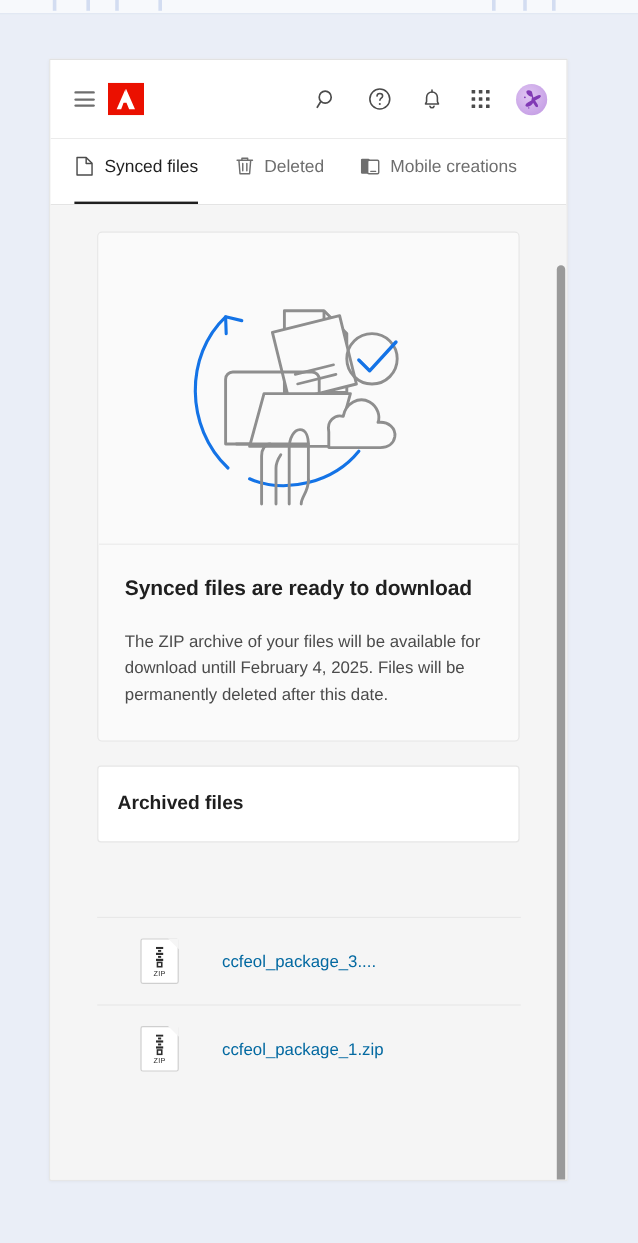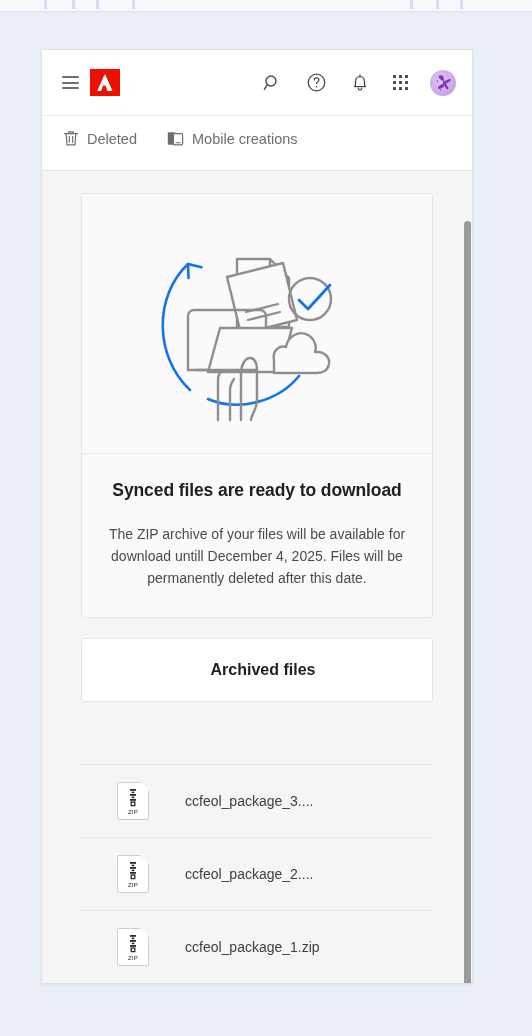--- a/index.html
+++ b/index.html
@@ -157,21 +157,20 @@
   .app-body {
     position: relative;
     height: calc(935px - 66px - 55px);
     background: #f5f5f5;
     overflow: hidden;
   }
   .scroll-inner {
     padding: 22px 24px 0 39px;
     box-sizing: border-box;
     height: 100%;
-    text-align: center;
   }
 
   
   .hero-card {
     width: 352px;
     background: #fafafa;
     border: 1px solid #e6e6e6;
     border-radius: 4px;
     overflow: hidden;
     box-sizing: border-box;
@@ -268,21 +267,21 @@
   }
   .zip-label {
     font-size: 6px;
     letter-spacing: 0.3px;
     color: #2c2c2c;
     font-family: "Liberation Sans", sans-serif;
     line-height: 1;
   }
   .file-name {
     font-size: 14px;
-    color: #404040;
+    color: #0369a1;
     white-space: nowrap;
     overflow: hidden;
   }
 
   
   .scrollbar-track {
     position: absolute;
     top: 0;
     right: 0;
     width: 12px;
@@ -368,20 +367,29 @@
             <path d="M13.2 6.2c-1.6-1.1-3.6-1.3-4.3-.3-.7 1 .2 2.7 1.9 3.9 1 .7 2 1 2.6.9l-.6 3.1-2.6 1.4c-1.7.9-2.7 2.3-2.2 3.1.5.9 2.3.8 4-.2 1.2-.7 2-1.7 2.2-2.5l1.5 2.4c.6 1 1.6 1.5 2.2 1.2.6-.3.6-1.4 0-2.4l-2-3 3.1-1.7c1.3-.7 2-1.8 1.6-2.5-.4-.7-1.8-.6-3.1.1l-3 1.6z"></path>
             <circle cx="7.4" cy="11.1" r="0.75"></circle>
             <circle cx="10.6" cy="19.9" r="0.6"></circle>
           </g>
         </svg>
       </div>
     </div>
   </div>
 
   <div class="tab-bar">
+    <div class="tab active">
+      <span class="tab-icon">
+        <svg width="15" height="17" viewBox="0 0 15 17" fill="none" stroke="#4b4b4b" stroke-width="1.2">
+          <path d="M1.2 1.2h7.6l4.9 4.9v9.7H1.2z" stroke-linejoin="round"></path>
+          <path d="M8.8 1.2v5h4.9" stroke-linejoin="round"></path>
+        </svg>
+      </span>
+      <span class="tab-label">Synced files</span>
+    </div>
     <div class="tab">
       <span class="tab-icon">
         <svg width="16" height="17" viewBox="0 0 16 17" fill="none" stroke="#6e6e6e" stroke-width="1.2">
           <path d="M1.6 3.6h12.8" stroke-linecap="round"></path>
           <path d="M3.1 3.6l.9 11.2h8l.9-11.2" stroke-linejoin="round"></path>
           <path d="M5.6 3.6V1.8h4.8v1.8" stroke-linejoin="round"></path>
           <path d="M6.3 6.3v6M9.7 6.3v6" stroke-linecap="round"></path>
         </svg>
       </span>
       <span class="tab-label">Deleted</span>
@@ -426,21 +434,21 @@
             <path d="M132 136 c -2 -9 5 -15 12 -13 c 2 -11 13 -17 22 -12 c 7 4 9 12 7 17 c 9 -1 15 5 14 12 c -1 6 -6 9 -12 9 h -43 z" stroke="#8E8E8E" stroke-width="2.4" stroke-linejoin="round" fill="#fafafa"></path>
 
             <path d="M76 196 v -40 c 0 -6 3 -10 7 -10" stroke="#8E8E8E" stroke-width="2.4" stroke-linecap="round"></path>
             <path d="M88 196 v -30 c 0 -5 2 -8 4 -11" stroke="#8E8E8E" stroke-width="2.4" stroke-linecap="round"></path>
             <path d="M99 196 v -46 c 0 -9 4 -16 9 -16 c 5 0 7 6 7 13 v 30" stroke="#8E8E8E" stroke-width="2.4" stroke-linecap="round"></path>
             <path d="M115 176 c 0 10 -6 14 -6 20" stroke="#8E8E8E" stroke-width="2.4" stroke-linecap="round"></path>
           </svg>
         </div>
         <div class="hero-text">
           <h2 class="hero-title">Synced files are ready to download</h2>
-          <p class="hero-body">The ZIP archive of your files will be available for download untill December 4, 2025. Files will be permanently deleted after this date.</p>
+          <p class="hero-body">The ZIP archive of your files will be available for download untill February 4, 2025. Files will be permanently deleted after this date.</p>
         </div>
       </div>
 
       <div class="archived-card">
         <h3 class="archived-title">Archived files</h3>
       </div>
 
       <div class="file-list">
 
         <div class="file-row">
@@ -453,36 +461,20 @@
                 <rect x="4.2" y="7.6" width="2.6" height="1.6" fill="#2c2c2c"></rect>
                 <rect x="2.5" y="10" width="6" height="1.8" fill="#2c2c2c"></rect>
                 <rect x="3.7" y="13" width="3.6" height="3.6" fill="none" stroke="#2c2c2c" stroke-width="1.3"></rect>
               </svg>
               <span class="zip-label">ZIP</span>
             </div>
           </div>
           <span class="file-name">ccfeol_package_3....</span>
         </div>
 
-        <div class="file-row">
-          <div class="file-icon-wrap">
-            <div class="zip-icon">
-              <svg class="zip-teeth" width="11" height="20" viewBox="0 0 11 20">
-                <rect x="2.5" y="0" width="6" height="1.8" fill="#2c2c2c"></rect>
-                <rect x="4.2" y="2.6" width="2.6" height="1.6" fill="#2c2c2c"></rect>
-                <rect x="2.5" y="5" width="6" height="1.8" fill="#2c2c2c"></rect>
-                <rect x="4.2" y="7.6" width="2.6" height="1.6" fill="#2c2c2c"></rect>
-                <rect x="2.5" y="10" width="6" height="1.8" fill="#2c2c2c"></rect>
-                <rect x="3.7" y="13" width="3.6" height="3.6" fill="none" stroke="#2c2c2c" stroke-width="1.3"></rect>
-              </svg>
-              <span class="zip-label">ZIP</span>
-            </div>
-          </div>
-          <span class="file-name">ccfeol_package_2....</span>
-        </div>
 
         <div class="file-row">
           <div class="file-icon-wrap">
             <div class="zip-icon">
               <svg class="zip-teeth" width="11" height="20" viewBox="0 0 11 20">
                 <rect x="2.5" y="0" width="6" height="1.8" fill="#2c2c2c"></rect>
                 <rect x="4.2" y="2.6" width="2.6" height="1.6" fill="#2c2c2c"></rect>
                 <rect x="2.5" y="5" width="6" height="1.8" fill="#2c2c2c"></rect>
                 <rect x="4.2" y="7.6" width="2.6" height="1.6" fill="#2c2c2c"></rect>
                 <rect x="2.5" y="10" width="6" height="1.8" fill="#2c2c2c"></rect>

